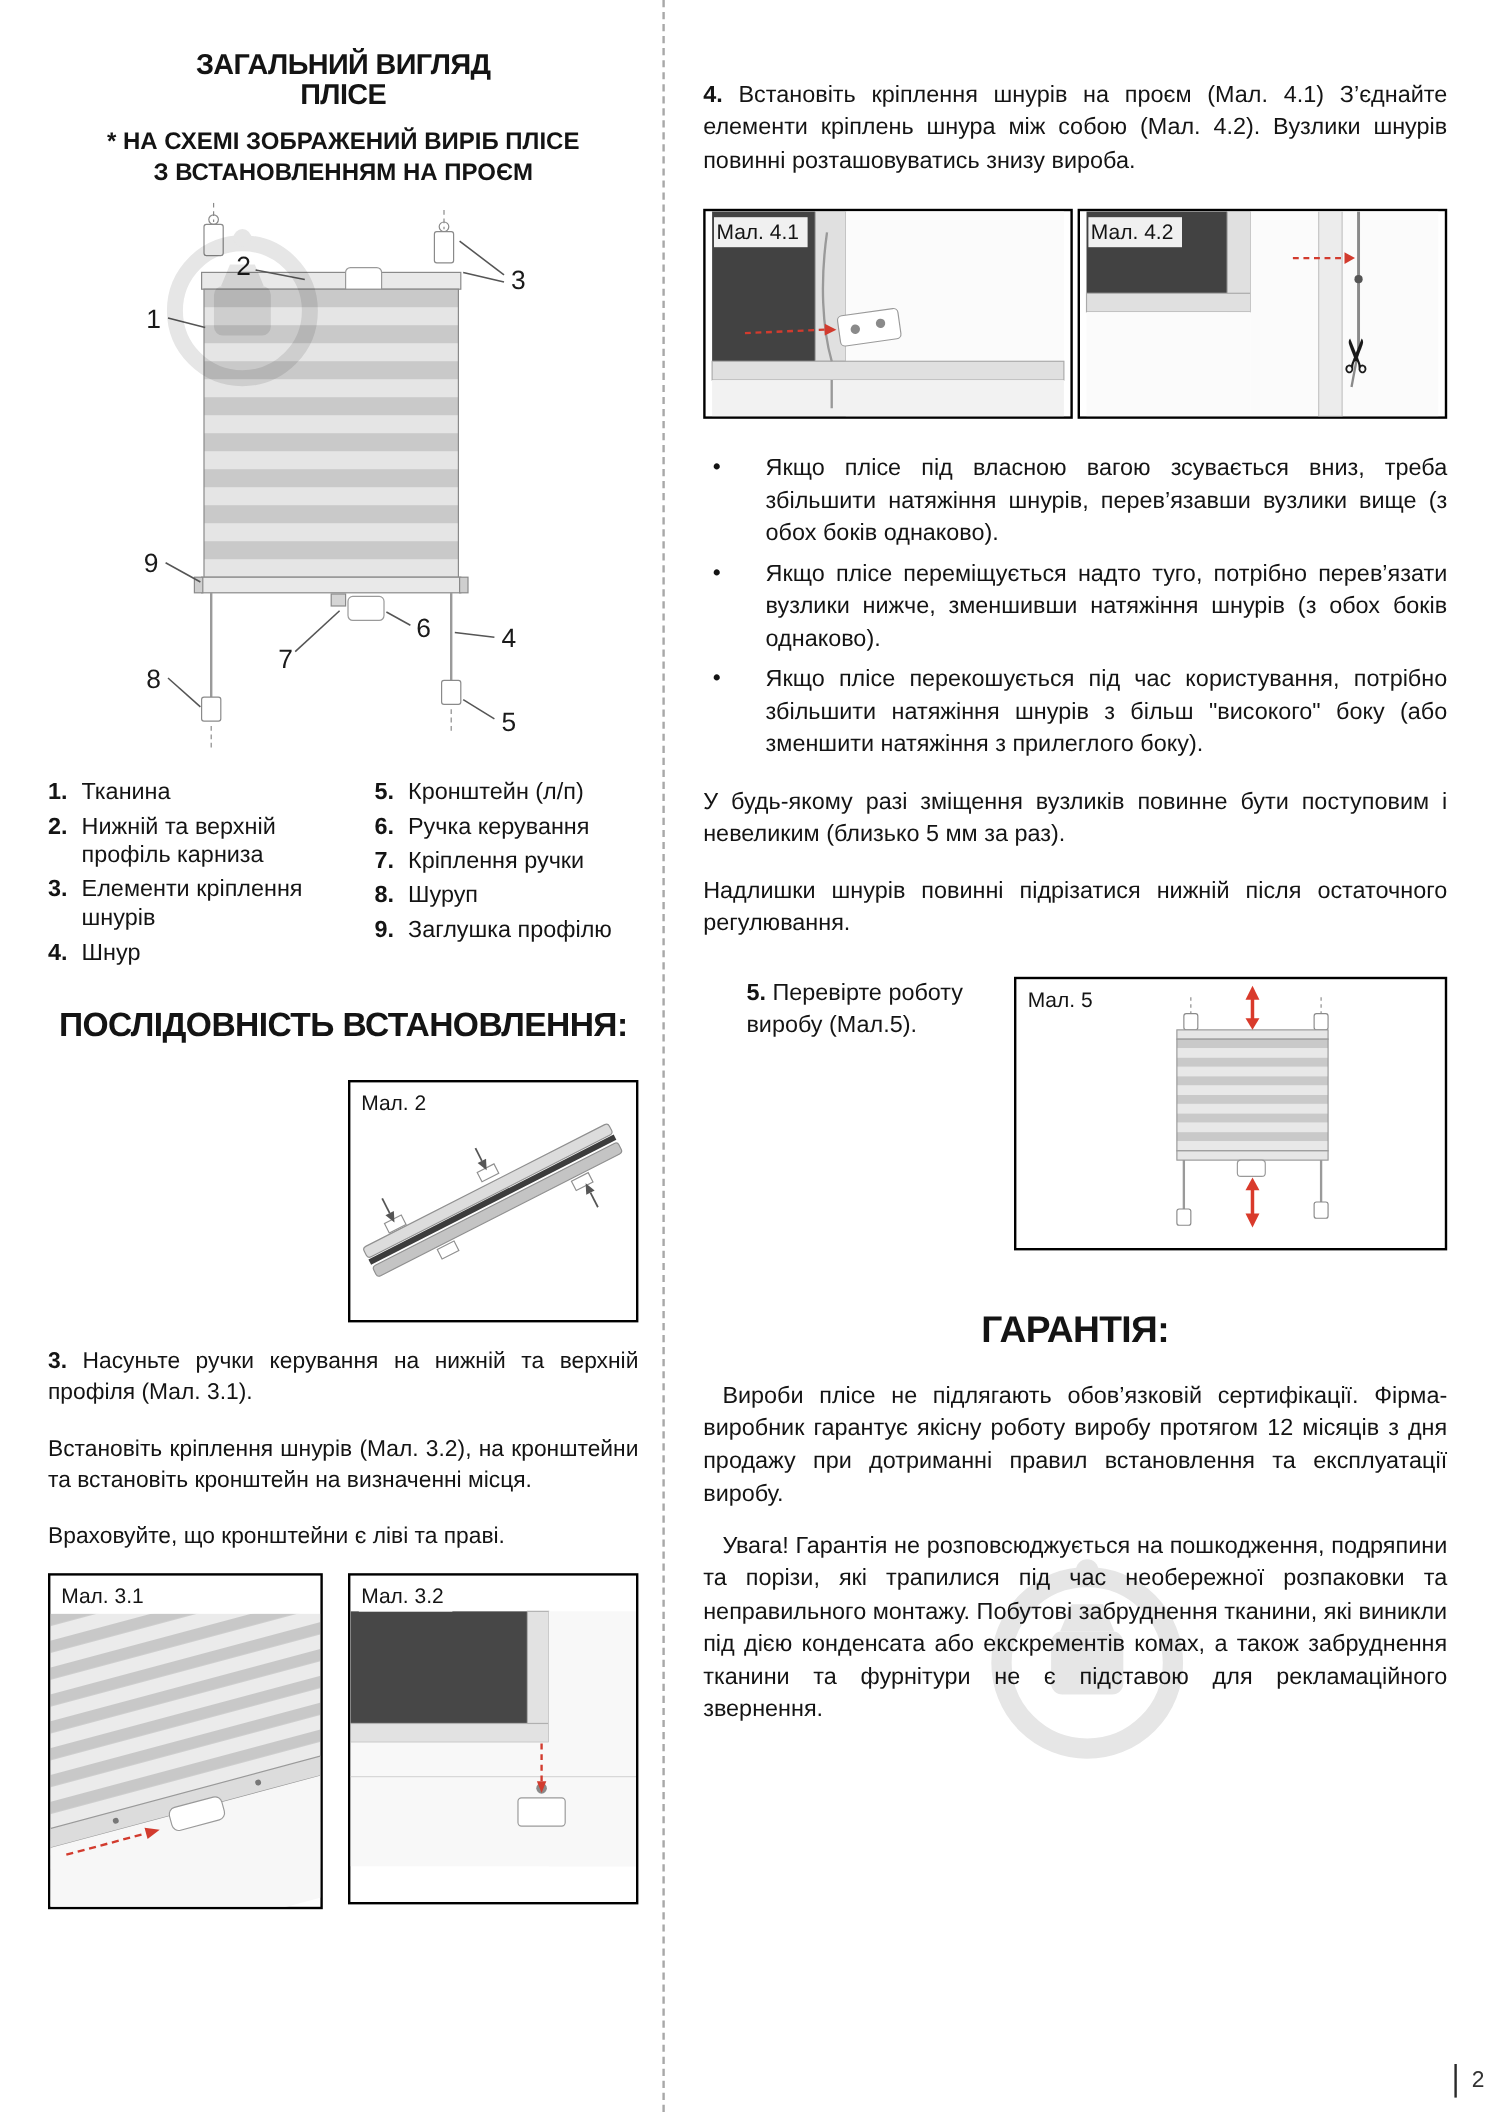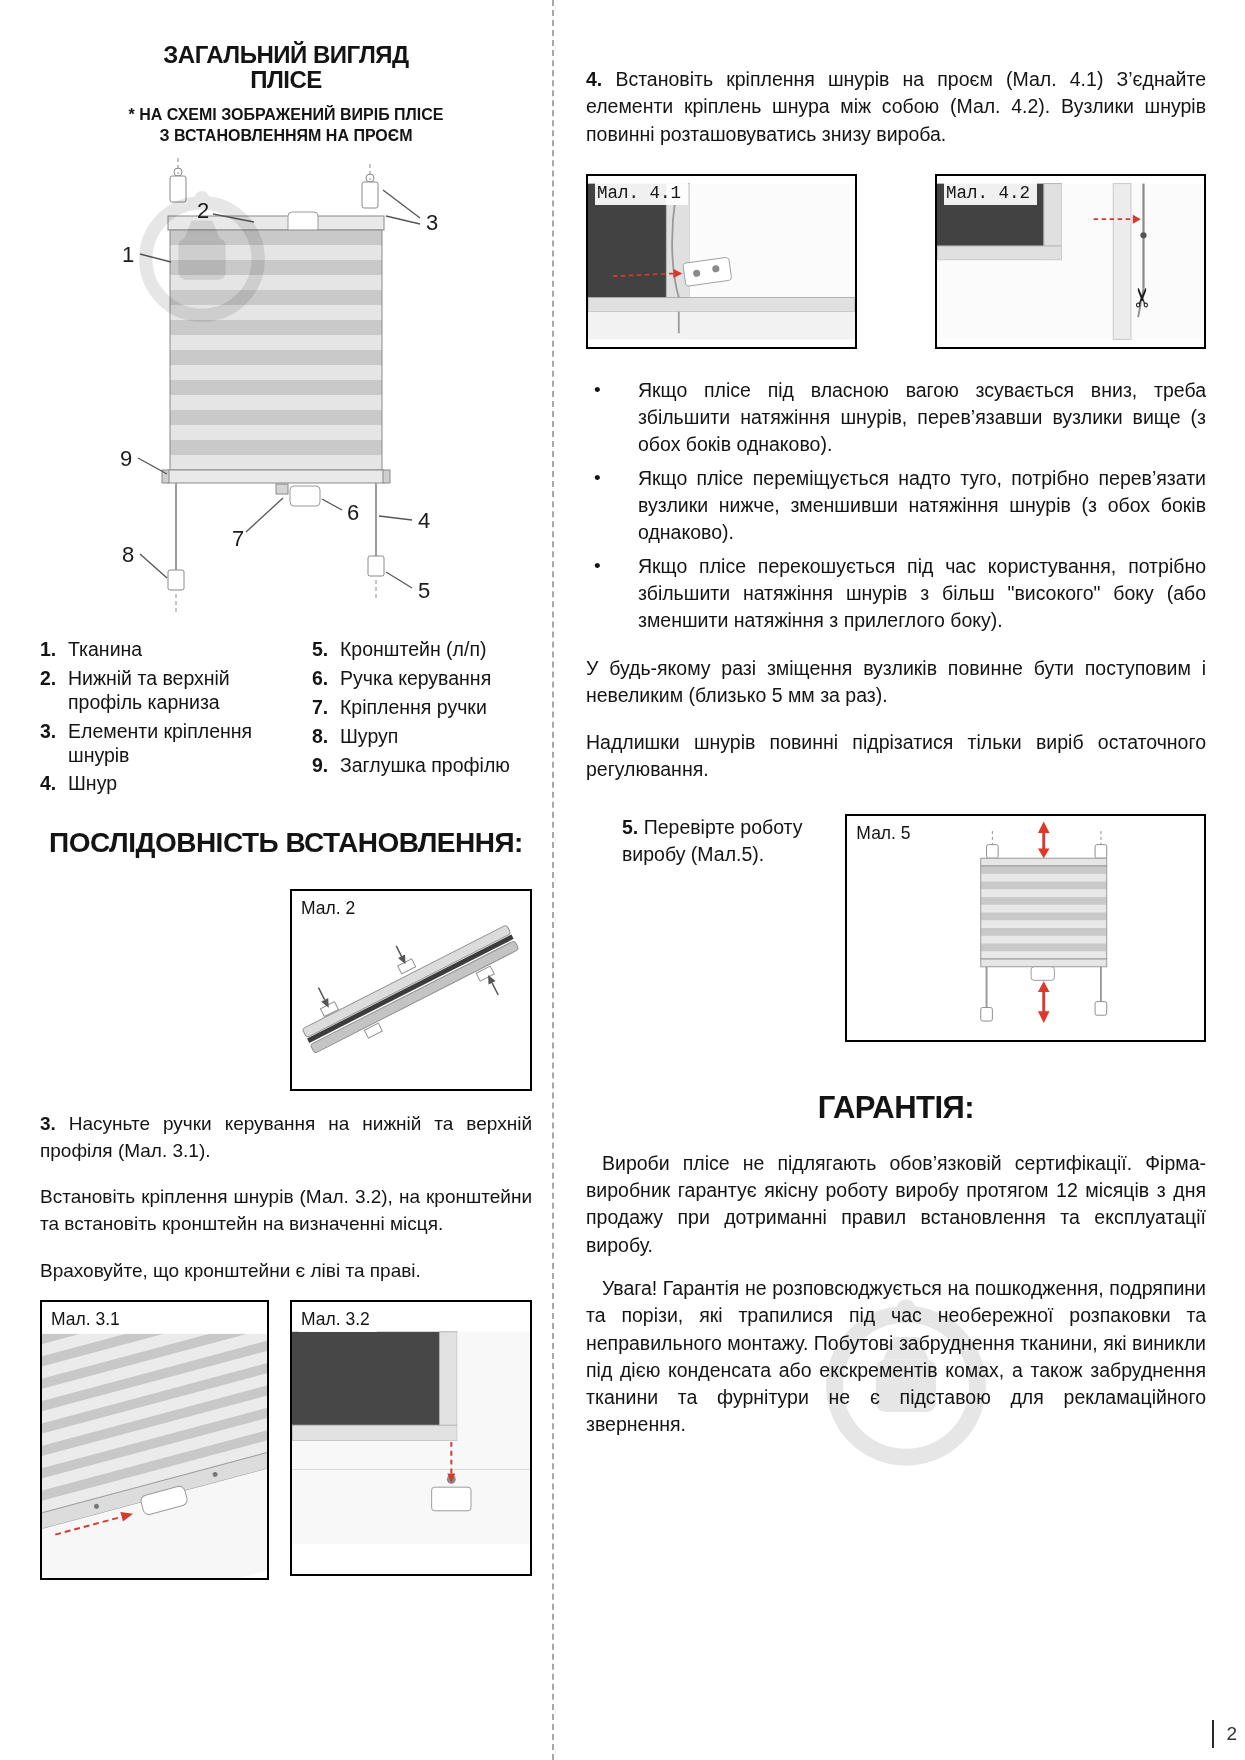--- a/index.html
+++ b/index.html
@@ -8,21 +8,21 @@
     font-family:"Liberation Sans", sans-serif; color:#141414; overflow:hidden;
   }
   .divider {
     position:absolute; left:552px; top:0; height:1760px; width:0;
     border-left:2px dashed #a8a8a8;
   }
   .col-left  { position:absolute; left:40px;  top:42px; width:492px; z-index:1; }
   .col-right { position:absolute; left:586px; top:46px; width:620px; z-index:1; }
 
   .h-main { font-size:24px; font-weight:700; text-align:center; line-height:1.06; letter-spacing:-0.5px; }
-  .h-sub  { font-size:16px; font-weight:700; text-align:center; line-height:1.3; margin-top:12px; }
+  .h-sub  { font-size:20px; font-weight:700; text-align:center; line-height:1.3; margin-top:12px; }
   .h-sec  { font-size:28px; font-weight:700; text-align:center; margin-top:26px; white-space:nowrap; letter-spacing:-0.5px; }
   .h-war  { font-size:31px; font-weight:700; text-align:center; margin-top:48px; letter-spacing:-0.5px; }
 
   p { margin:0; }
   .bt { font-size:19px; line-height:1.4; }
   .jt { text-align:justify;margin-top:20px; }
   .stepnum { font-weight:700; }
   .indent { text-indent:16px; }
 
   .diagram { position:relative; height:470px; margin-top:12px; }
@@ -43,21 +43,21 @@
     position:absolute; top:5px; left:7px; font-size:17.5px; z-index:2;
     background:rgba(255,255,255,0.92); padding:2px 7px 2px 2px;
   }
   .fig2-box { margin-left:auto; width:242px; height:202px; }
   .step3 { margin-top:18px; }
   .figs3-row { display:flex; justify-content:space-between; margin-top:16px; }
   .fig31-box { width:229px; height:280px; }
   .fig32-box { width:242px; height:276px; }
 
   .figs4-row { display:flex; justify-content:space-between; margin-top:26px; }
-  .fig41-box, .fig42-box { width:271px; height:175px;font-family:Liberation Mono, monospace; }
+  .fig41-box, .fig42-box { width:308px; height:175px; }
 
   .bullets { margin-top:28px; }
   .bullet-row { display:flex; margin-bottom:6px; }
   .bullet-dot { width:52px; padding-left:8px; box-sizing:border-box; font-size:19px; line-height:1.4; }
   .bullet-text { flex:1; font-size:19.5px; line-height:1.4; text-align:justify; }
 
   .note { margin-top:20px; }
   .note p { margin-bottom:6px; }
 
   .step5-row { display:flex; margin-top:30px;margin-left:36px; }
@@ -338,21 +338,21 @@
         <p class="bullet-text">Якщо плісе переміщується надто туго, потрібно перев’язати вузлики нижче, зменшивши натяжіння шнурів (з обох боків однаково).</p>
       </div>
       <div class="bullet-row">
         <div class="bullet-dot">•</div>
         <p class="bullet-text">Якщо плісе перекошується під час користування, потрібно збільшити натяжіння шнурів з більш "високого" боку (або зменшити натяжіння з прилеглого боку).</p>
       </div>
     </div>
 
     <div class="note">
       <p class="bt jt" style="font-size:19.5px;">У будь-якому разі зміщення вузликів повинне бути поступовим і невеликим (близько 5 мм за раз).</p>
-      <p class="bt jt" style="font-size:19.5px;">Надлишки шнурів повинні підрізатися тільки виріб остаточного регулювання.</p>
+      <p class="bt jt" style="font-size:19.5px;">Надлишки шнурів повинні підрізатися нижній після остаточного регулювання.</p>
     </div>
 
     <div class="step5-row">
       <p class="step5-text">
         <b class="stepnum">5.</b>
         <span>Перевірте роботу виробу (Мал.5).</span>
       </p>
       <div class="fig fig5-box">
         <div class="fig-label">Мал. 5</div>
         <svg viewBox="0 0 368 228">

